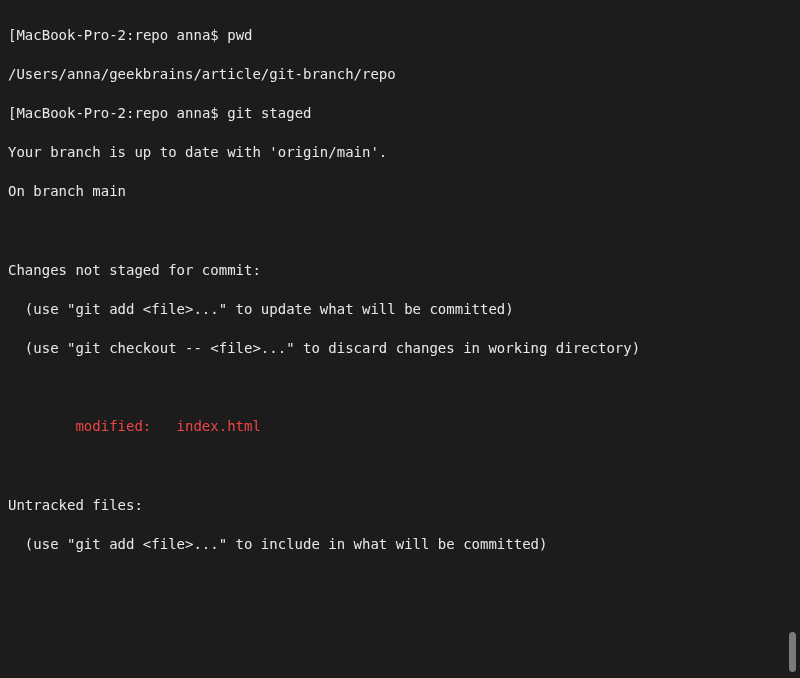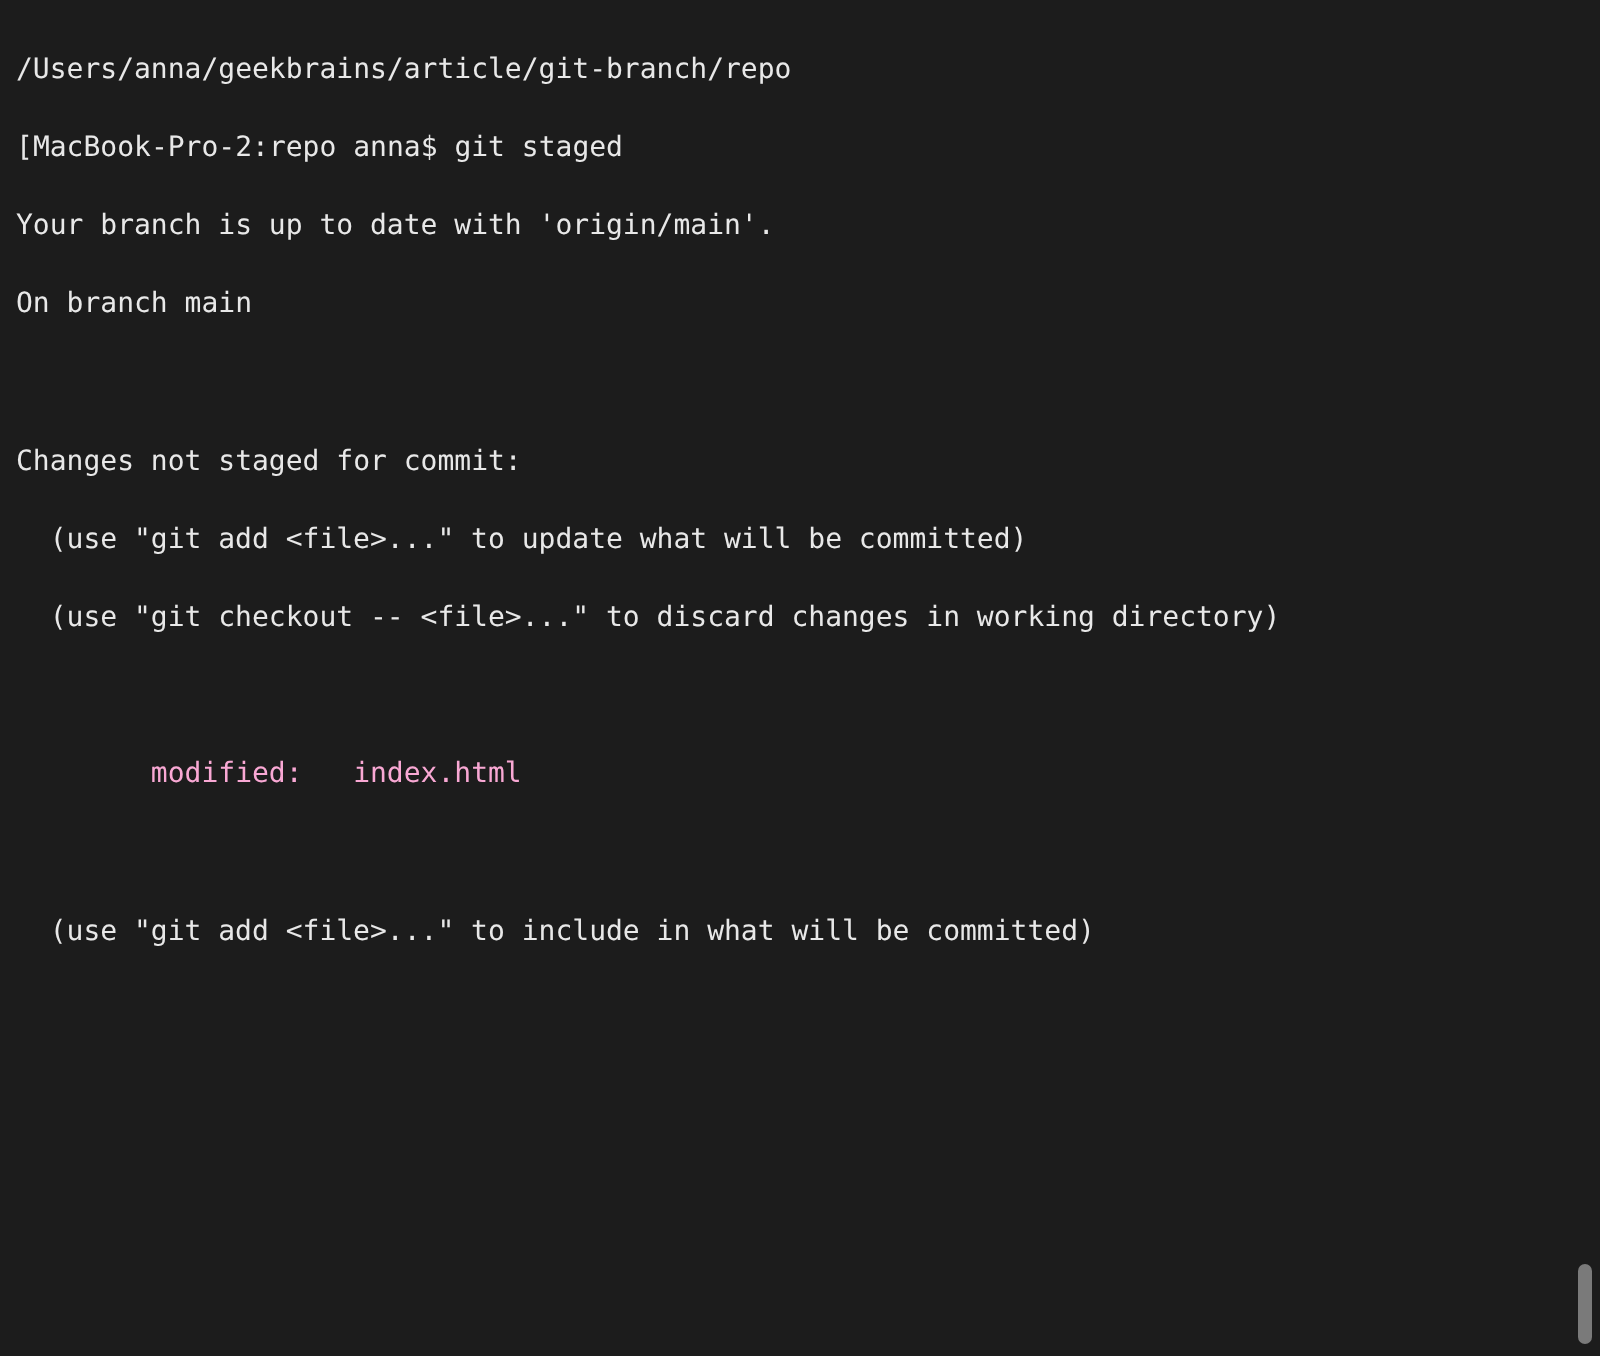--- a/index.html
+++ b/index.html
@@ -20,21 +20,21 @@
       position: relative;
     }
     .terminal {
       white-space: pre-wrap;
       word-break: break-all;
     }
     .bracket {
       color: #e8e8e8;
     }
     .red {
-      color: #f9a8d4;
+      color: #ef4444;
     }
     .line {
       display: block;
       min-height: 1.4em;
     }
     .indent1 {
       padding-left: 2ch;
     }
     .indent2 {
       padding-left: 8ch;
@@ -53,31 +53,33 @@
       width: 7px;
       height: 40px;
       background: #7a7a7a;
       border-radius: 4px;
     }
   </style>
 </head>
 <body>
 
 <div class="terminal">
+<span class="line"><span class="bracket">[</span><span>MacBook-Pro-2</span><span>:</span><span>repo</span> <span>anna</span><span>$</span> <span>pwd</span></span>
 <span class="line">/Users/anna/geekbrains/article/git-branch/repo</span>
 <span class="line"><span class="bracket">[</span><span>MacBook-Pro-2</span><span>:</span><span>repo</span> <span>anna</span><span>$</span> <span>git staged</span></span>
 <span class="line">Your branch is up to date with 'origin/main'.</span>
 <span class="line">On branch main</span>
 <span class="line"> </span>
 <span class="line">Changes not staged for commit:</span>
 <span class="line indent1">(use "git add &lt;file&gt;..." to update what will be committed)</span>
 <span class="line indent1">(use "git checkout -- &lt;file&gt;..." to discard changes in working directory)</span>
 <span class="line"> </span>
 <span class="line indent2 red">modified:   index.html</span>
 <span class="line"> </span>
+<span class="line">Untracked files:</span>
 <span class="line indent1">(use "git add &lt;file&gt;..." to include in what will be committed)</span>
 <span class="line"> </span>
 <span class="line"> </span>
 
 
 
 
 
 
 

